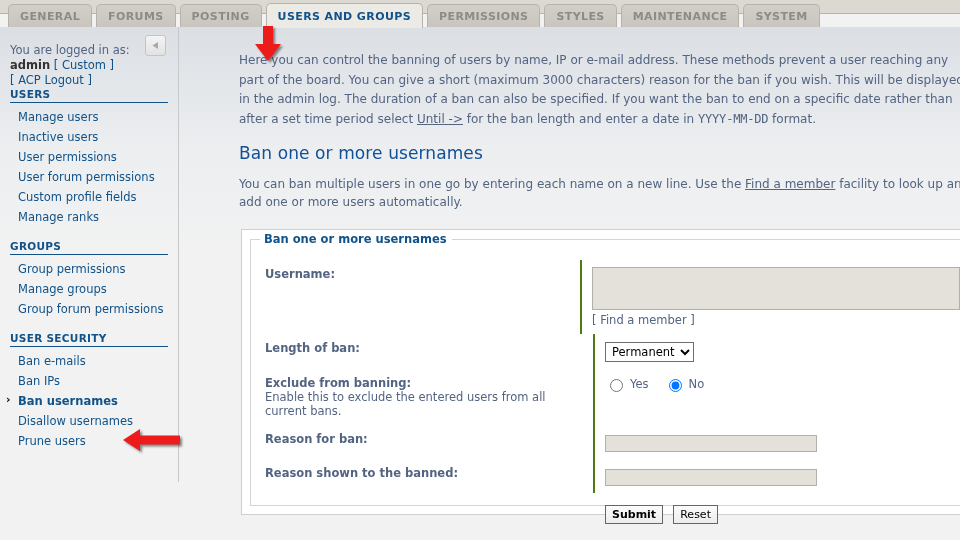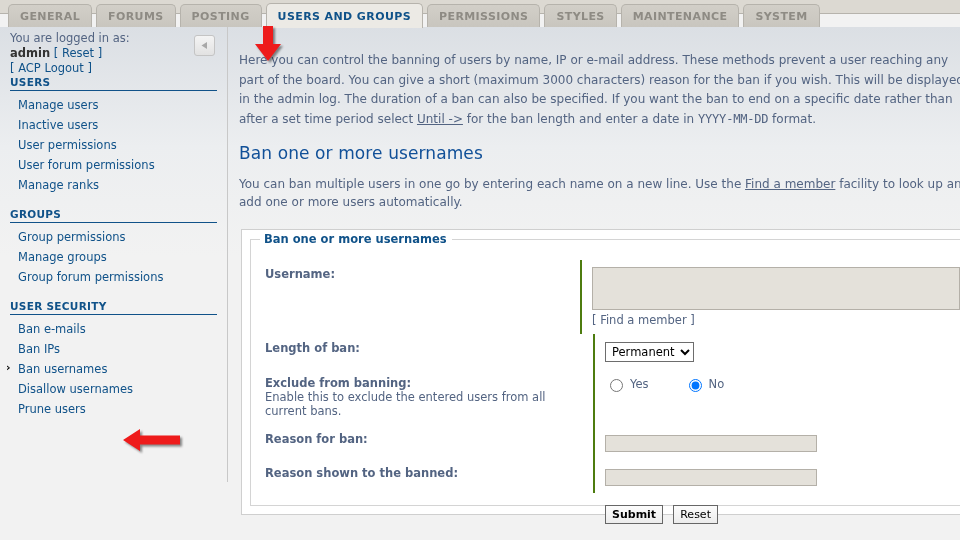--- a/index.html
+++ b/index.html
@@ -56,24 +56,24 @@
   }
 
   
   .page {
     position: absolute; left: 0; top: 27px; width: 960px; height: 513px;
     background: linear-gradient(to bottom, #dbdfe4 0%, #eceef0 120px, #f2f2f2 230px, #f2f2f2 100%);
   }
 
   
   .sidebar {
-    position: absolute; left: 0; top: 0; width: 228px; height: 455px;
+    position: absolute; left: 0; top: 0; width: 179px; height: 455px;
     box-sizing: border-box;
     border-right: 1px solid #c8c8c8;
-    padding: 4px 0 0 10px;
+    padding: 16px 0 0 10px;
   }
   .loginbox { font-size: 11.5px; color: #536482; line-height: 15px; }
   .loginbox .uname { font-weight: bold; color: #333; }
   .loginbox a { color: #105289; text-decoration: none; }
   .collapse-btn {
     position: absolute; right: 12px; top: 8px;
     width: 19px; height: 19px;
     background: linear-gradient(to bottom, #f4f4f4, #e2e2e2);
     border: 1px solid #c4c4c4;
     border-radius: 3px;
@@ -86,21 +86,21 @@
     font-size: 10.5px; font-weight: bold; color: #105289;
     letter-spacing: 0.3px;
     text-transform: uppercase;
     border-bottom: 1px solid #105289;
     padding-bottom: 2px;
     margin: 0 10px 4px 0;
   }
   .nav-list { list-style: none; margin: 0 0 12px 0; padding: 0; }
   .nav-list li { font-size: 11.5px; line-height: 20px; position: relative; padding-left: 8px; }
   .nav-list li a { color: #105289; text-decoration: none; cursor: pointer; }
-  .nav-list li.sel { font-weight: normal; }
+  .nav-list li.sel { font-weight: bold; }
   .nav-list li.sel::before {
     content: "\203A";
     position: absolute; left: -4px; top: -1px;
     color: #000; font-weight: bold; font-size: 11px;
   }
   .grp1 { margin-top: 13px; }
 
   
   .content {
     position: absolute; left: 227px; top: 0; right: 0; top: 0;
@@ -168,21 +168,21 @@
   }
   .findlink { font-size: 11.5px; color: #536482; margin-top: 3px; display: block; text-decoration: none; }
   select.sel-ban {
     font-family: "DejaVu Sans", sans-serif;
     font-size: 11.5px;
     padding: 1px 2px;
     border: 1px solid #6d6d6d;
     background: #fff;
     color: #000;
   }
-  .radio-wrap { font-size: 11.5px; color: #536482; display: flex; align-items: center; gap: 23px; }
+  .radio-wrap { font-size: 11.5px; color: #536482; display: flex; align-items: center; gap: 3px; }
   .radio-wrap label { display: inline-flex; align-items: center; gap: 4px; margin-right: 12px; cursor: pointer; }
   input.txt {
     width: 212px; height: 17px;
     background: #e4e1da;
     border: 1px solid #b4b0a8;
     box-sizing: border-box;
     font-family: "DejaVu Sans", sans-serif; font-size: 11px;
   }
   .btnrow { padding: 10px 0 0 10px; }
   button.btn {
@@ -224,34 +224,35 @@
           <svg width="11" height="11" viewBox="0 0 11 11">
             <polygon points="8,2 8,9 2.5,5.5" fill="#a8a8a8"></polygon>
           </svg>
         </span>
       </div>
 
       <div class="loginbox">
         <div>You are logged in as:</div>
         <div>
           <span class="uname">admin</span>
-          <a href="#">[ Reset ]</a>
+          <a href="#">[ Custom ]</a>
         </div>
         <div>
           <a href="#">[ ACP Logout ]</a>
         </div>
       </div>
 
       <div id="nav-groups">
           <div class="nav-head">USERS</div>
           <ul class="nav-list">
             <li><a href="#">Manage users</a></li>
             <li><a href="#">Inactive users</a></li>
             <li><a href="#">User permissions</a></li>
             <li><a href="#">User forum permissions</a></li>
+            <li><a href="#">Custom profile fields</a></li>
             <li><a href="#">Manage ranks</a></li>
           </ul>
           <div class="nav-head grp1">GROUPS</div>
           <ul class="nav-list">
             <li><a href="#">Group permissions</a></li>
             <li><a href="#">Manage groups</a></li>
             <li><a href="#">Group forum permissions</a></li>
           </ul>
           <div class="nav-head grp1">USER SECURITY</div>
           <ul class="nav-list">

